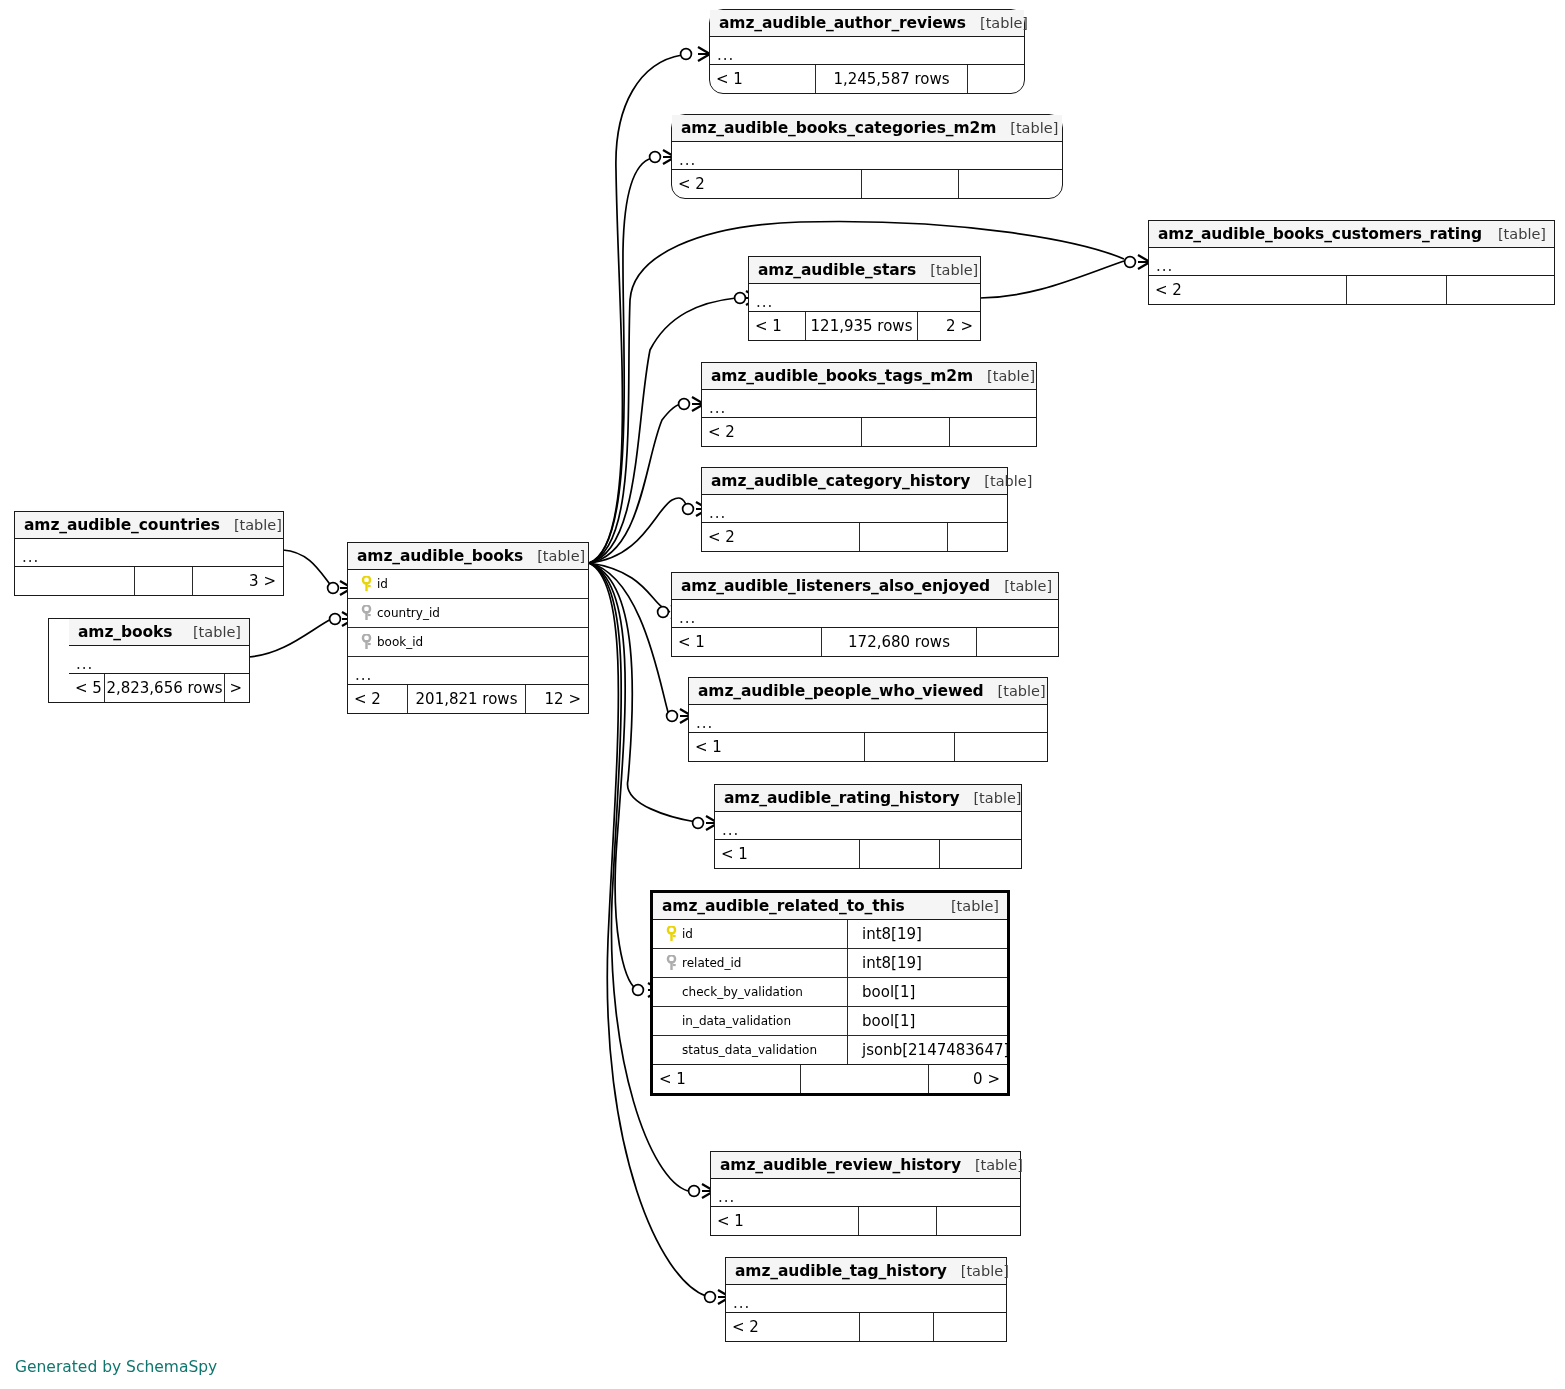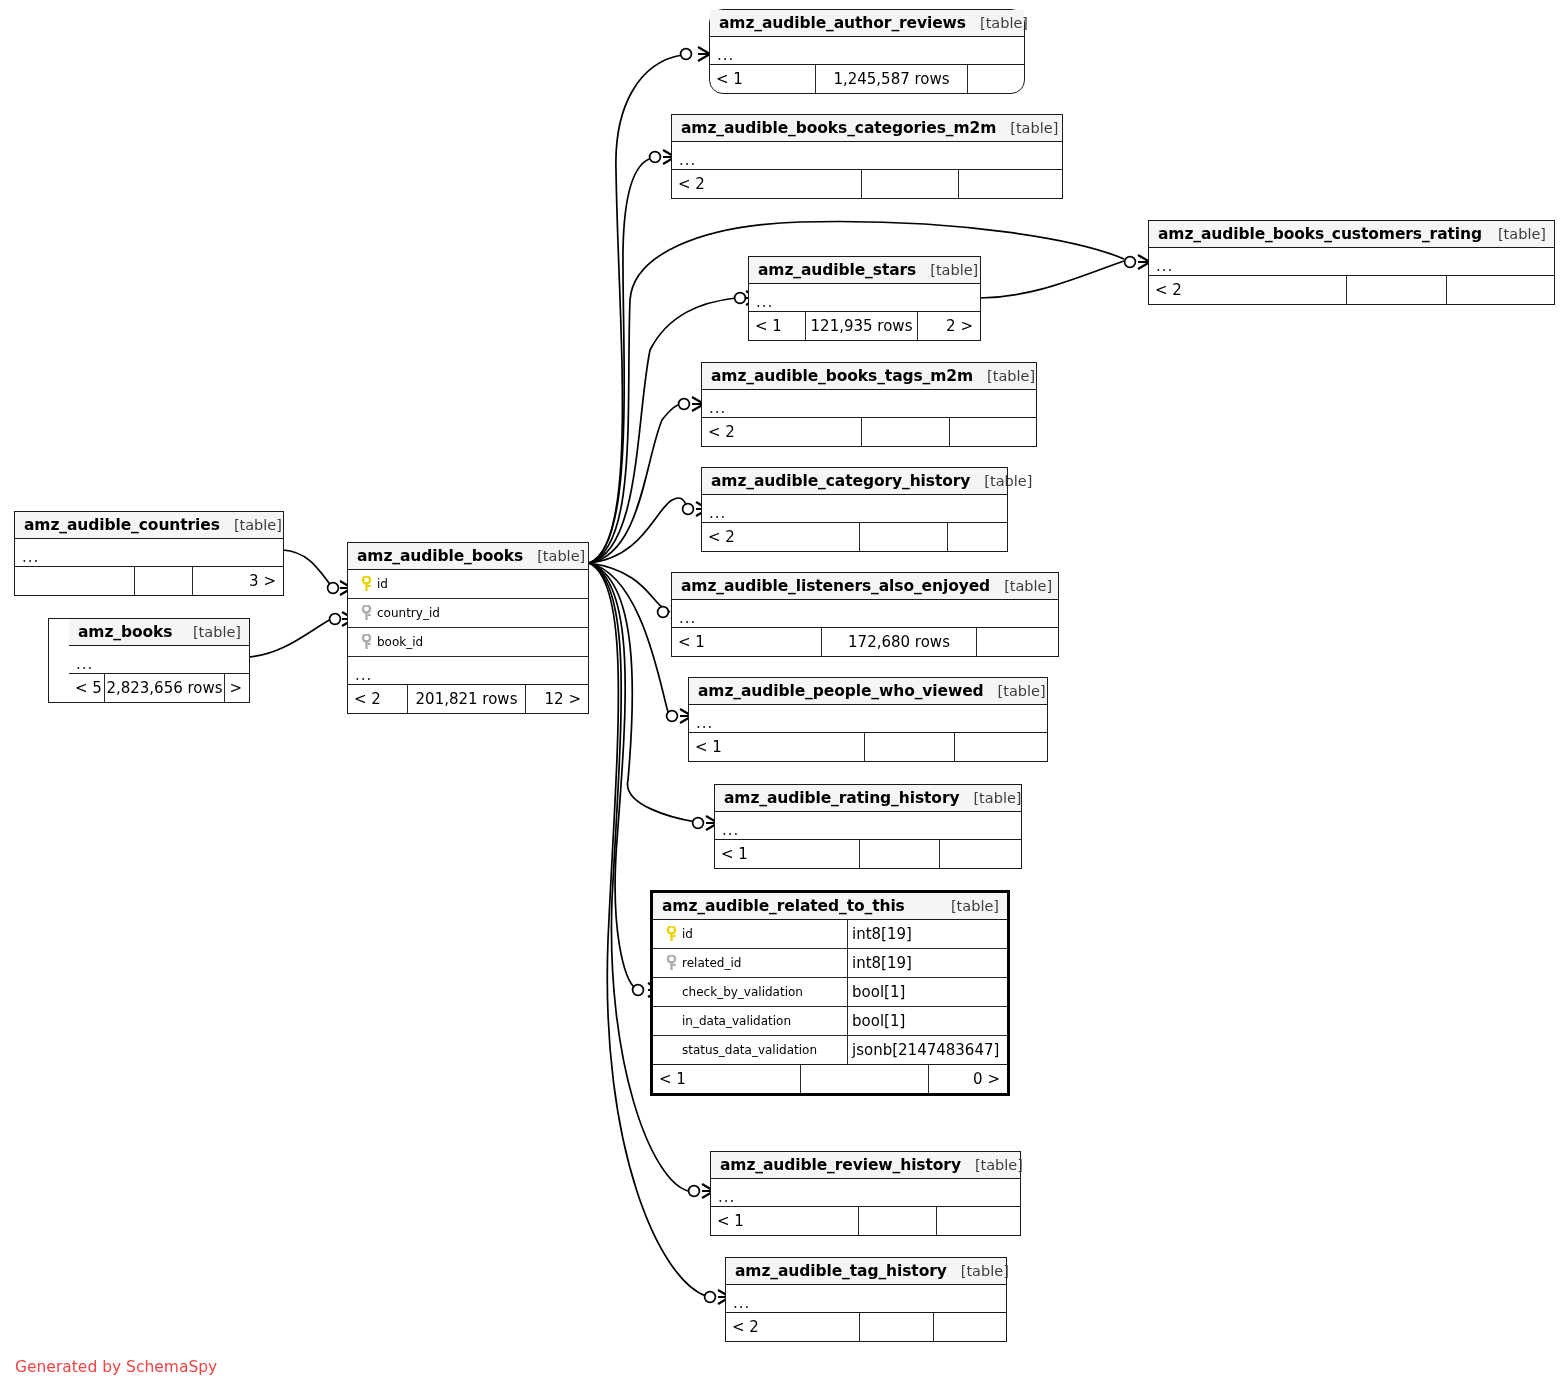--- a/index.html
+++ b/index.html
@@ -75,21 +75,21 @@
   .col-name {
     flex: 1;
     padding-left: 7px;
     display: flex;
     align-items: center;
     font-size: 12px;
     overflow: hidden;
   }
   .col-type {
     border-left: 1.1px solid #2a2a2a;
-    padding-left: 4px;
+    padding-left: 14px;
     font-size: 15px;
     display: flex;
     align-items: center;
     height: 100%;
     box-sizing: border-box;
     white-space: nowrap;
   }
   .keyslot {
     display: inline-block;
     width: 22px;
@@ -127,21 +127,21 @@
   }
   .footer-cell:last-child { border-right: none; }
   .fc-left { justify-content: flex-start; padding-left: 6px; }
   .fc-center { justify-content: center; }
   .fc-right { justify-content: flex-end; padding-right: 7px; }
   #credit {
     position: absolute;
     left: 15px;
     top: 1358px;
     font-size: 15.5px;
-    color: #ef4444;
+    color: #0f766e;
     z-index: 3;
   }
 </style>
 </head>
 <body>
 
 <div id="canvas">
 
   <svg id="edges" viewBox="0 0 1565 1389" xmlns="http://www.w3.org/2000/svg">
     <defs>
@@ -251,21 +251,21 @@
       <span class="tb-tag">[table]</span>
     </div>
     <div class="ellipsis-row">...</div>
     <div class="footer-row">
       <div class="footer-cell fc-left" style="width:106px;">&lt; 1</div>
       <div class="footer-cell fc-center" style="width:152px;">1,245,587 rows</div>
       <div class="footer-cell fc-right" style="flex:1;"></div>
     </div>
   </div>
 
-  <div class="table-box" style="left:671px; top:114px; width:392px;">
+  <div class="table-box" style="left:671px; top:114px; width:392px;border-radius:14px;">
     <div class="tb-header">
       <span class="tb-name">amz_audible_books_categories_m2m</span>
       <span class="tb-tag">[table]</span>
     </div>
     <div class="ellipsis-row">...</div>
     <div class="footer-row">
       <div class="footer-cell fc-left" style="width:190px;">&lt; 2</div>
       <div class="footer-cell fc-center" style="width:97px;"></div>
       <div class="footer-cell fc-right" style="flex:1;"></div>
     </div>

